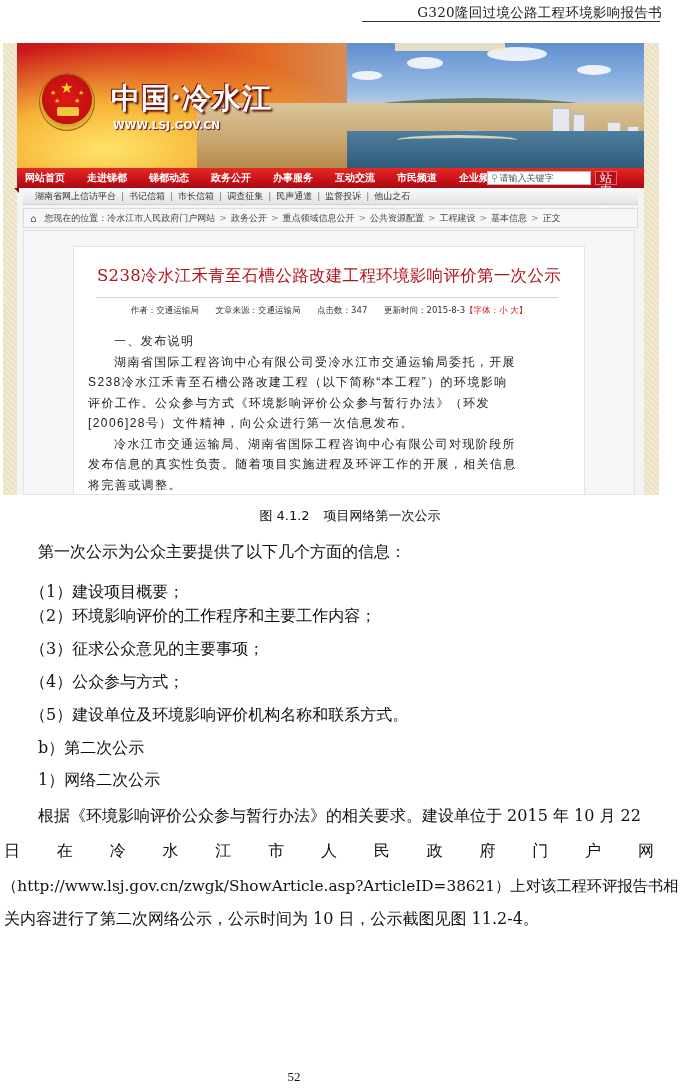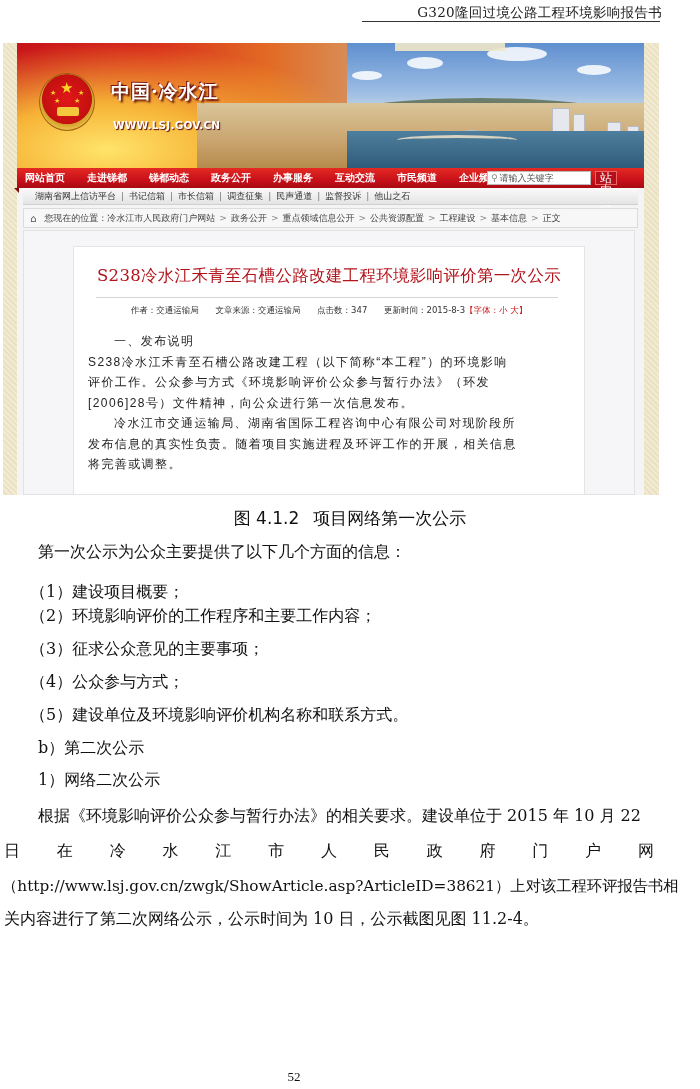--- a/index.html
+++ b/index.html
@@ -33,21 +33,21 @@
     .bridge { position: absolute; left: 380px; top: 92px; width: 120px; height: 10px;
       border-top: 3px solid #d8d2c0; border-radius: 50% 50% 0 0; }
     .topbar-strip { position: absolute; left: 378px; top: 0; width: 110px; height: 8px; background: #efe7c8; opacity: 0.9; }
 
     .emblem { position: absolute; left: 22px; top: 30px; width: 56px; height: 58px; border-radius: 50%;
       background: radial-gradient(circle at 50% 45%, #e01818 0%, #c41010 60%, #d4a22a 62%, #e8c04a 75%, #b07a18 100%);
       border: 1px solid #a06010; }
     .emblem-star { position: absolute; color: #ffd12a; font-family: "DejaVu Sans", sans-serif; line-height: 1; }
     .emblem-gate { position: absolute; left: 17px; top: 33px; width: 22px; height: 9px; background: #f3c83c; border-radius: 2px; }
 
-    .site-name { position: absolute; left: 94px; top: 36px; font-size: 19px; font-weight: bold; color: #fff;
+    .site-name { position: absolute; left: 94px; top: 36px; font-size: 29px; font-weight: bold; color: #fff;
       font-family: "DejaVu Serif", serif; letter-spacing: 1px; text-shadow: 2px 2px 2px #5a0a0a, -1px -1px 0 #7a1010; }
     .site-url { position: absolute; left: 96px; top: 76px; font-size: 10.5px; color: #fff; font-weight: bold;
       font-family: "DejaVu Sans", sans-serif; letter-spacing: 0.2px; text-shadow: 1px 1px 1px #5a0a0a; }
 
     .mainnav { position: absolute; left: 0; top: 125px; width: 627px; height: 20px;
       background: linear-gradient(180deg, #e42a22 0%, #c8101a 60%, #a80a12 100%); display: flex; align-items: center; padding-left: 8px; }
     .mainnav .nav-item { color: #fff; font-size: 10px; font-weight: bold; font-family: "DejaVu Sans", sans-serif; margin-right: 22px; white-space: nowrap; }
     .search-box { position: absolute; left: 470px; top: 3px; width: 104px; height: 14px; background: #fff; border: 1px solid #bbb;
       display: flex; align-items: center; padding-left: 3px; }
     .search-box .mag { font-size: 9px; color: #888; margin-right: 2px; font-family: "DejaVu Sans", sans-serif; }
@@ -75,21 +75,21 @@
     .article-meta { position: absolute; left: 0; top: 58px; width: 510px; text-align: center; font-size: 8.5px; color: #333;
       font-family: "DejaVu Sans", sans-serif; white-space: nowrap; }
     .article-meta .gap { display: inline-block; width: 14px; }
     .article-meta .font-ctrl { color: #c81a1a; }
     .article-body { position: absolute; left: 14px; top: 84px; width: 486px; font-size: 12px; color: #222; line-height: 20.5px;
       font-family: Liberation Sans, sans-serif; letter-spacing: 1.4px; }
     .article-body p { white-space: nowrap; }
     .article-body .indent { padding-left: 26px; }
 
     
-    .caption { position: absolute; top: 507px; left: 0; width: 700px; text-align: center; font-size: 17px; font-family: "DejaVu Sans", sans-serif; color: #111; }
+    .caption { position: absolute; top: 507px; left: 0; width: 700px; text-align: center; font-size: 13px; font-family: "DejaVu Sans", sans-serif; color: #111; }
     .caption .num { margin-right: 14px; }
 
     .para { position: absolute; left: 0; font-size: 16px; line-height: 20px; white-space: nowrap; font-family: "DejaVu Serif", serif; color: #111; }
     .justify-line { position: absolute; left: 4px; top: 841px; width: 650px; display: flex; justify-content: space-between; font-size: 16px; font-family: "DejaVu Serif", serif; }
 
     .page-num { position: absolute; top: 1069px; left: 0; width: 588px; text-align: center; font-size: 13px; font-family: "Liberation Serif", serif; }
   </style>
 </head>
 <body>
 
@@ -187,20 +187,21 @@
       <div class="article-title">S238冷水江禾青至石槽公路改建工程环境影响评价第一次公示</div>
       <div class="article-rule"></div>
       <div class="article-meta">
         <span>作者：交通运输局</span><span class="gap"></span>
         <span>文章来源：交通运输局</span><span class="gap"></span>
         <span>点击数：347</span><span class="gap"></span>
         <span>更新时间：2015-8-3</span><span class="font-ctrl">【字体：小 大】</span>
       </div>
       <div class="article-body">
         <p class="indent">一、发布说明</p>
+        <p class="indent">湖南省国际工程咨询中心有限公司受冷水江市交通运输局委托，开展</p>
         <p>S238冷水江禾青至石槽公路改建工程（以下简称“本工程”）的环境影响</p>
         <p>评价工作。公众参与方式《环境影响评价公众参与暂行办法》（环发</p>
         <p>[2006]28号）文件精神，向公众进行第一次信息发布。</p>
         <p class="indent">冷水江市交通运输局、湖南省国际工程咨询中心有限公司对现阶段所</p>
         <p>发布信息的真实性负责。随着项目实施进程及环评工作的开展，相关信息</p>
         <p>将完善或调整。</p>
       </div>
     </div>
   </div>
 </div>

